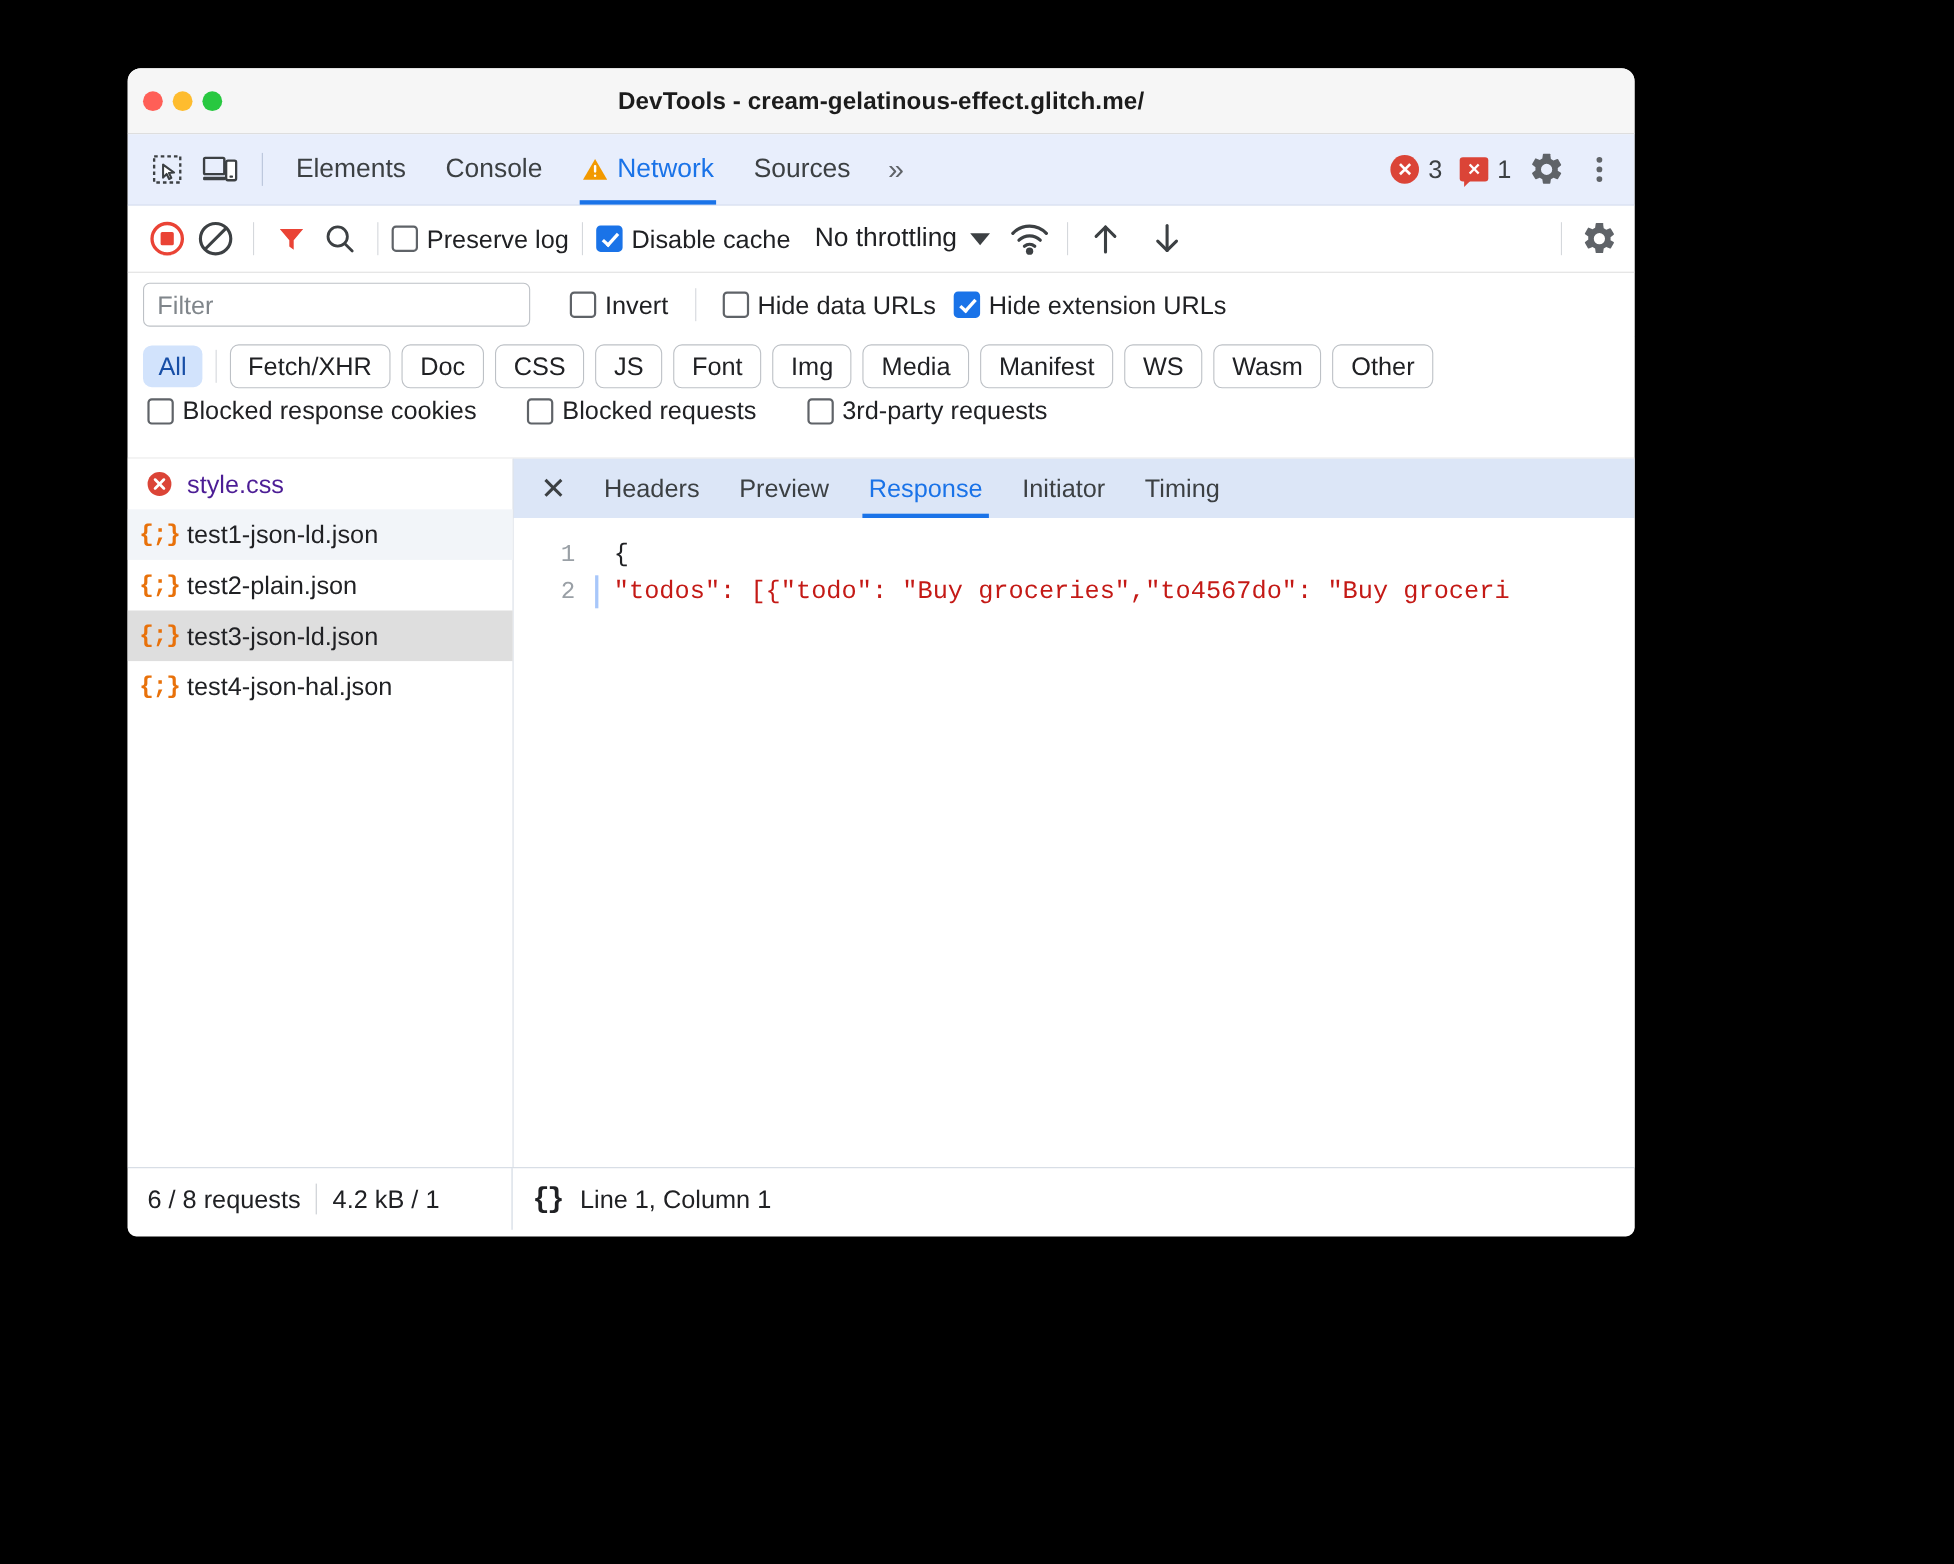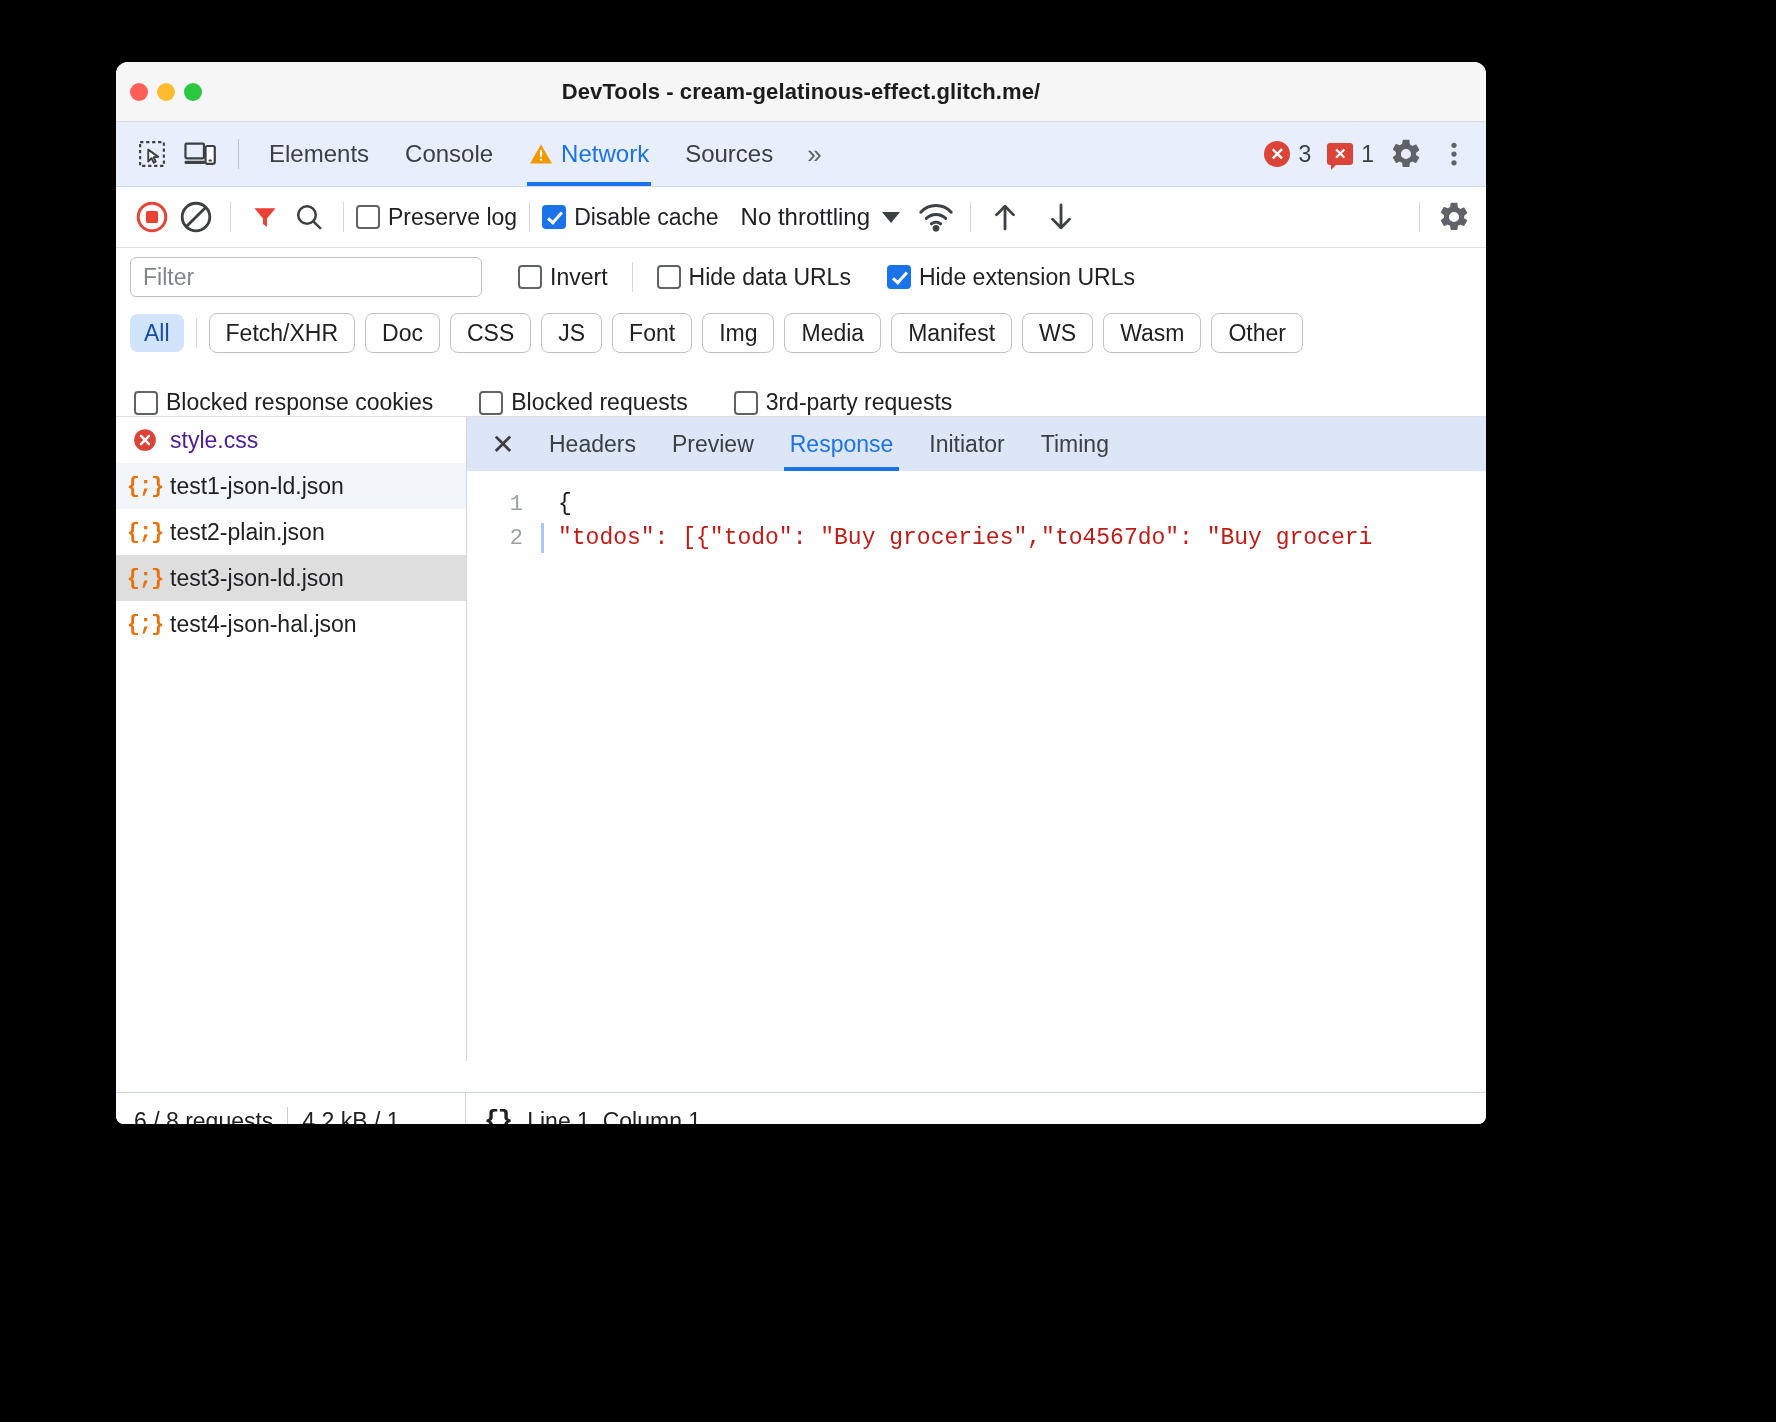--- a/index.html
+++ b/index.html
@@ -242,21 +242,21 @@
     background: #d2e3fc;
     color: #174ea6;
     padding: 0 14px;
   }
 
   
   .blockedbar {
     height: 56px;
     background: #fff;
     display: flex;
-    align-items: flex-end;
+    align-items: flex-start;
     padding-left: 18px;
     gap: 46px;
     border-bottom: 1px solid #e0e0e0;
   }
 
   
   .panes {
     display: flex;
     height: 644px;
     background: #fff;
@@ -376,21 +376,20 @@
 
   
   .statusbar {
     height: 56px;
     background: #fff;
     border-top: 1px solid #d0d7e2;
     display: flex;
     align-items: center;
     font-size: 23px;
     color: #202124;
-    margin-top: 31px;
   }
   .st-left {
     width: 350px;
     display: flex;
     align-items: center;
     padding-left: 18px;
     gap: 14px;
     box-sizing: border-box;
     border-right: 1px solid #d0d7e2;
     height: 56px;
@@ -594,21 +593,21 @@
         <span>Invert</span>
       </label>
 
       <div class="vsep" style="margin:0 24px"></div>
 
       <label class="cb-row">
         <span class="checkbox"></span>
         <span>Hide data URLs</span>
       </label>
 
-      <label class="cb-row" style="margin-left:36px">
+      <label class="cb-row" style="margin-left:16px">
         <span class="checkbox checked"></span>
         <span>Hide extension URLs</span>
       </label>
     </div>
 
     <div class="chipbar">
       <div class="chip all">
           <span>All</span>
         </div>
       <div class="vsep" style="margin:0 2px"></div>

